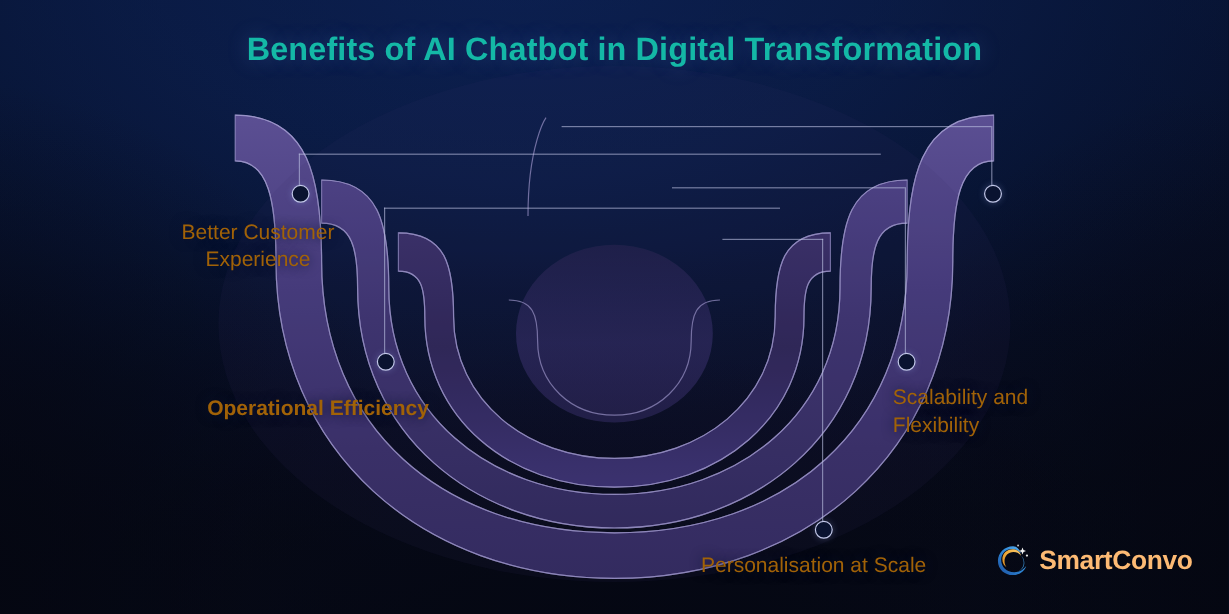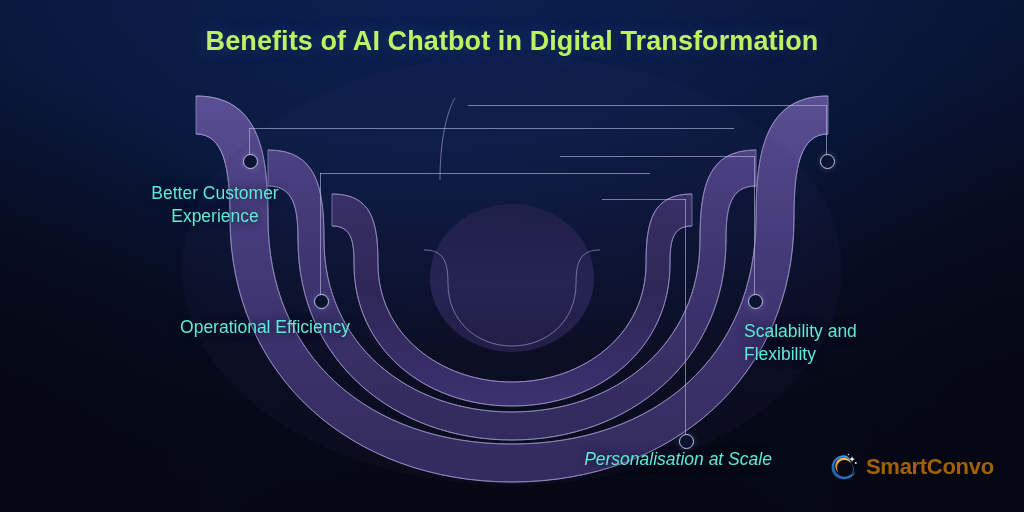--- a/index.html
+++ b/index.html
@@ -37,21 +37,21 @@
       radial-gradient(ellipse 520px 560px at 104% 96%, rgba(4,6,16,0.85) 0%, rgba(5,8,20,0.3) 48%, rgba(8,14,36,0) 76%);
   }
 
   
   .title {
     position: absolute;
     left: 0;
     right: 0;
     top: 26px;
     text-align: center;
-    color: #bef264;
+    color: #14b8a6;
     font-size: 27px;
     font-weight: bold;
     letter-spacing: 0.1px;
     text-shadow: 0 0 18px rgba(120,150,255,0.25);
   }
 
   
   .graphic {
     position: absolute;
     left: 0;
@@ -74,46 +74,46 @@
     height: 13px;
     border-radius: 50%;
     border: 1.6px solid #c2c7e8;
     background: #0a1330;
     box-shadow: 0 0 6px rgba(150,165,230,0.30);
   }
 
   
   .label {
     position: absolute;
-    color: #5eead4;
+    color: #a16207;
     font-size: 17.5px;
     line-height: 23px;
     white-space: pre-line;
     text-shadow: 0 0 10px rgba(10,18,45,0.9);
   }
   .label.c { text-align: center; }
   .label.l { text-align: left; margin-left: 16px; }
 
   #lbl-better      { left: 110px;  top: 182px; width: 210px; }
-  #lbl-operational { left: 140px;  top: 316px; width: 250px; }
+  #lbl-operational { left: 140px;  top: 329px; width: 250px; font-weight: bold; }
   #lbl-data        { left: 760px;  top: 182px; width: 150px; }
   #lbl-scalability { left: 728px;  top: 320px; width: 200px; }
-  #lbl-personal    { left: 548px;  top: 448px; width: 260px; font-style: italic; }
+  #lbl-personal    { left: 548px;  top: 460px; width: 260px; }
 
   
   .logo {
     position: absolute;
     left: 829px;
     top: 452px;
     display: flex;
     align-items: center;
     gap: 7px;
   }
   .logo-text {
-    color: #a16207;
+    color: #fdba74;
     font-size: 22px;
     font-weight: bold;
     letter-spacing: -0.3px;
   }
 </style>
 </head>
 <body>
 
 <div id="stage">
 

